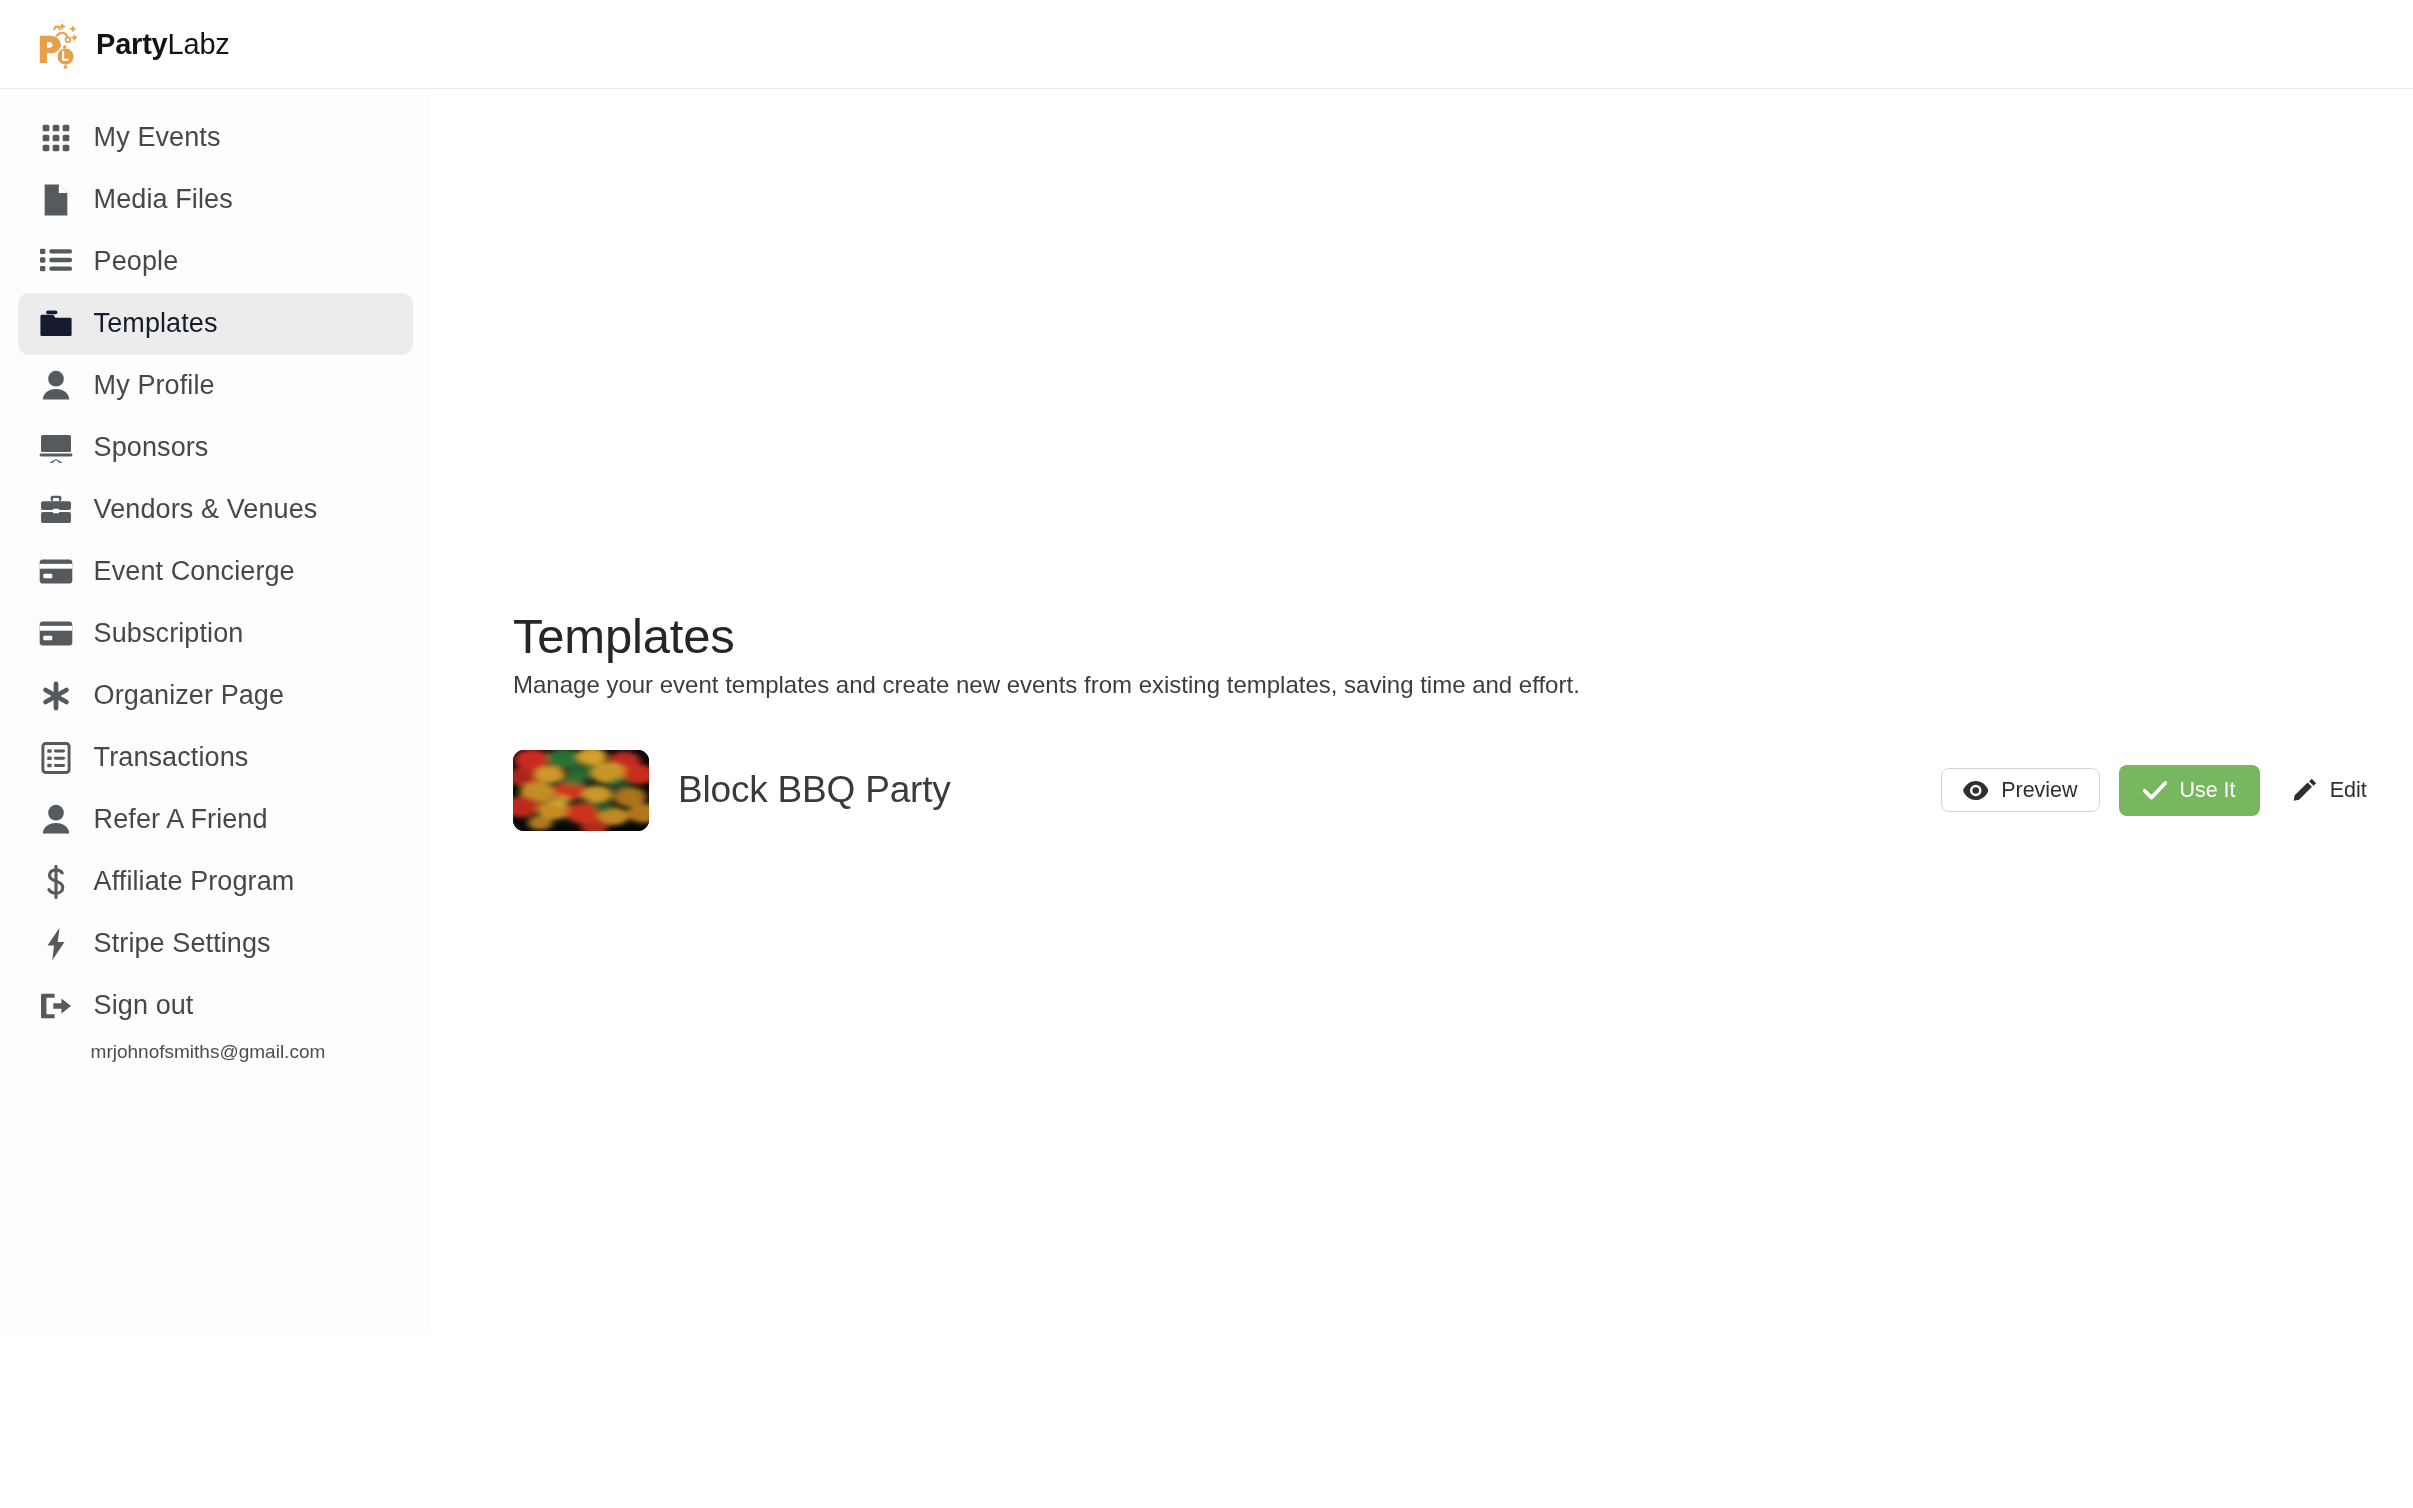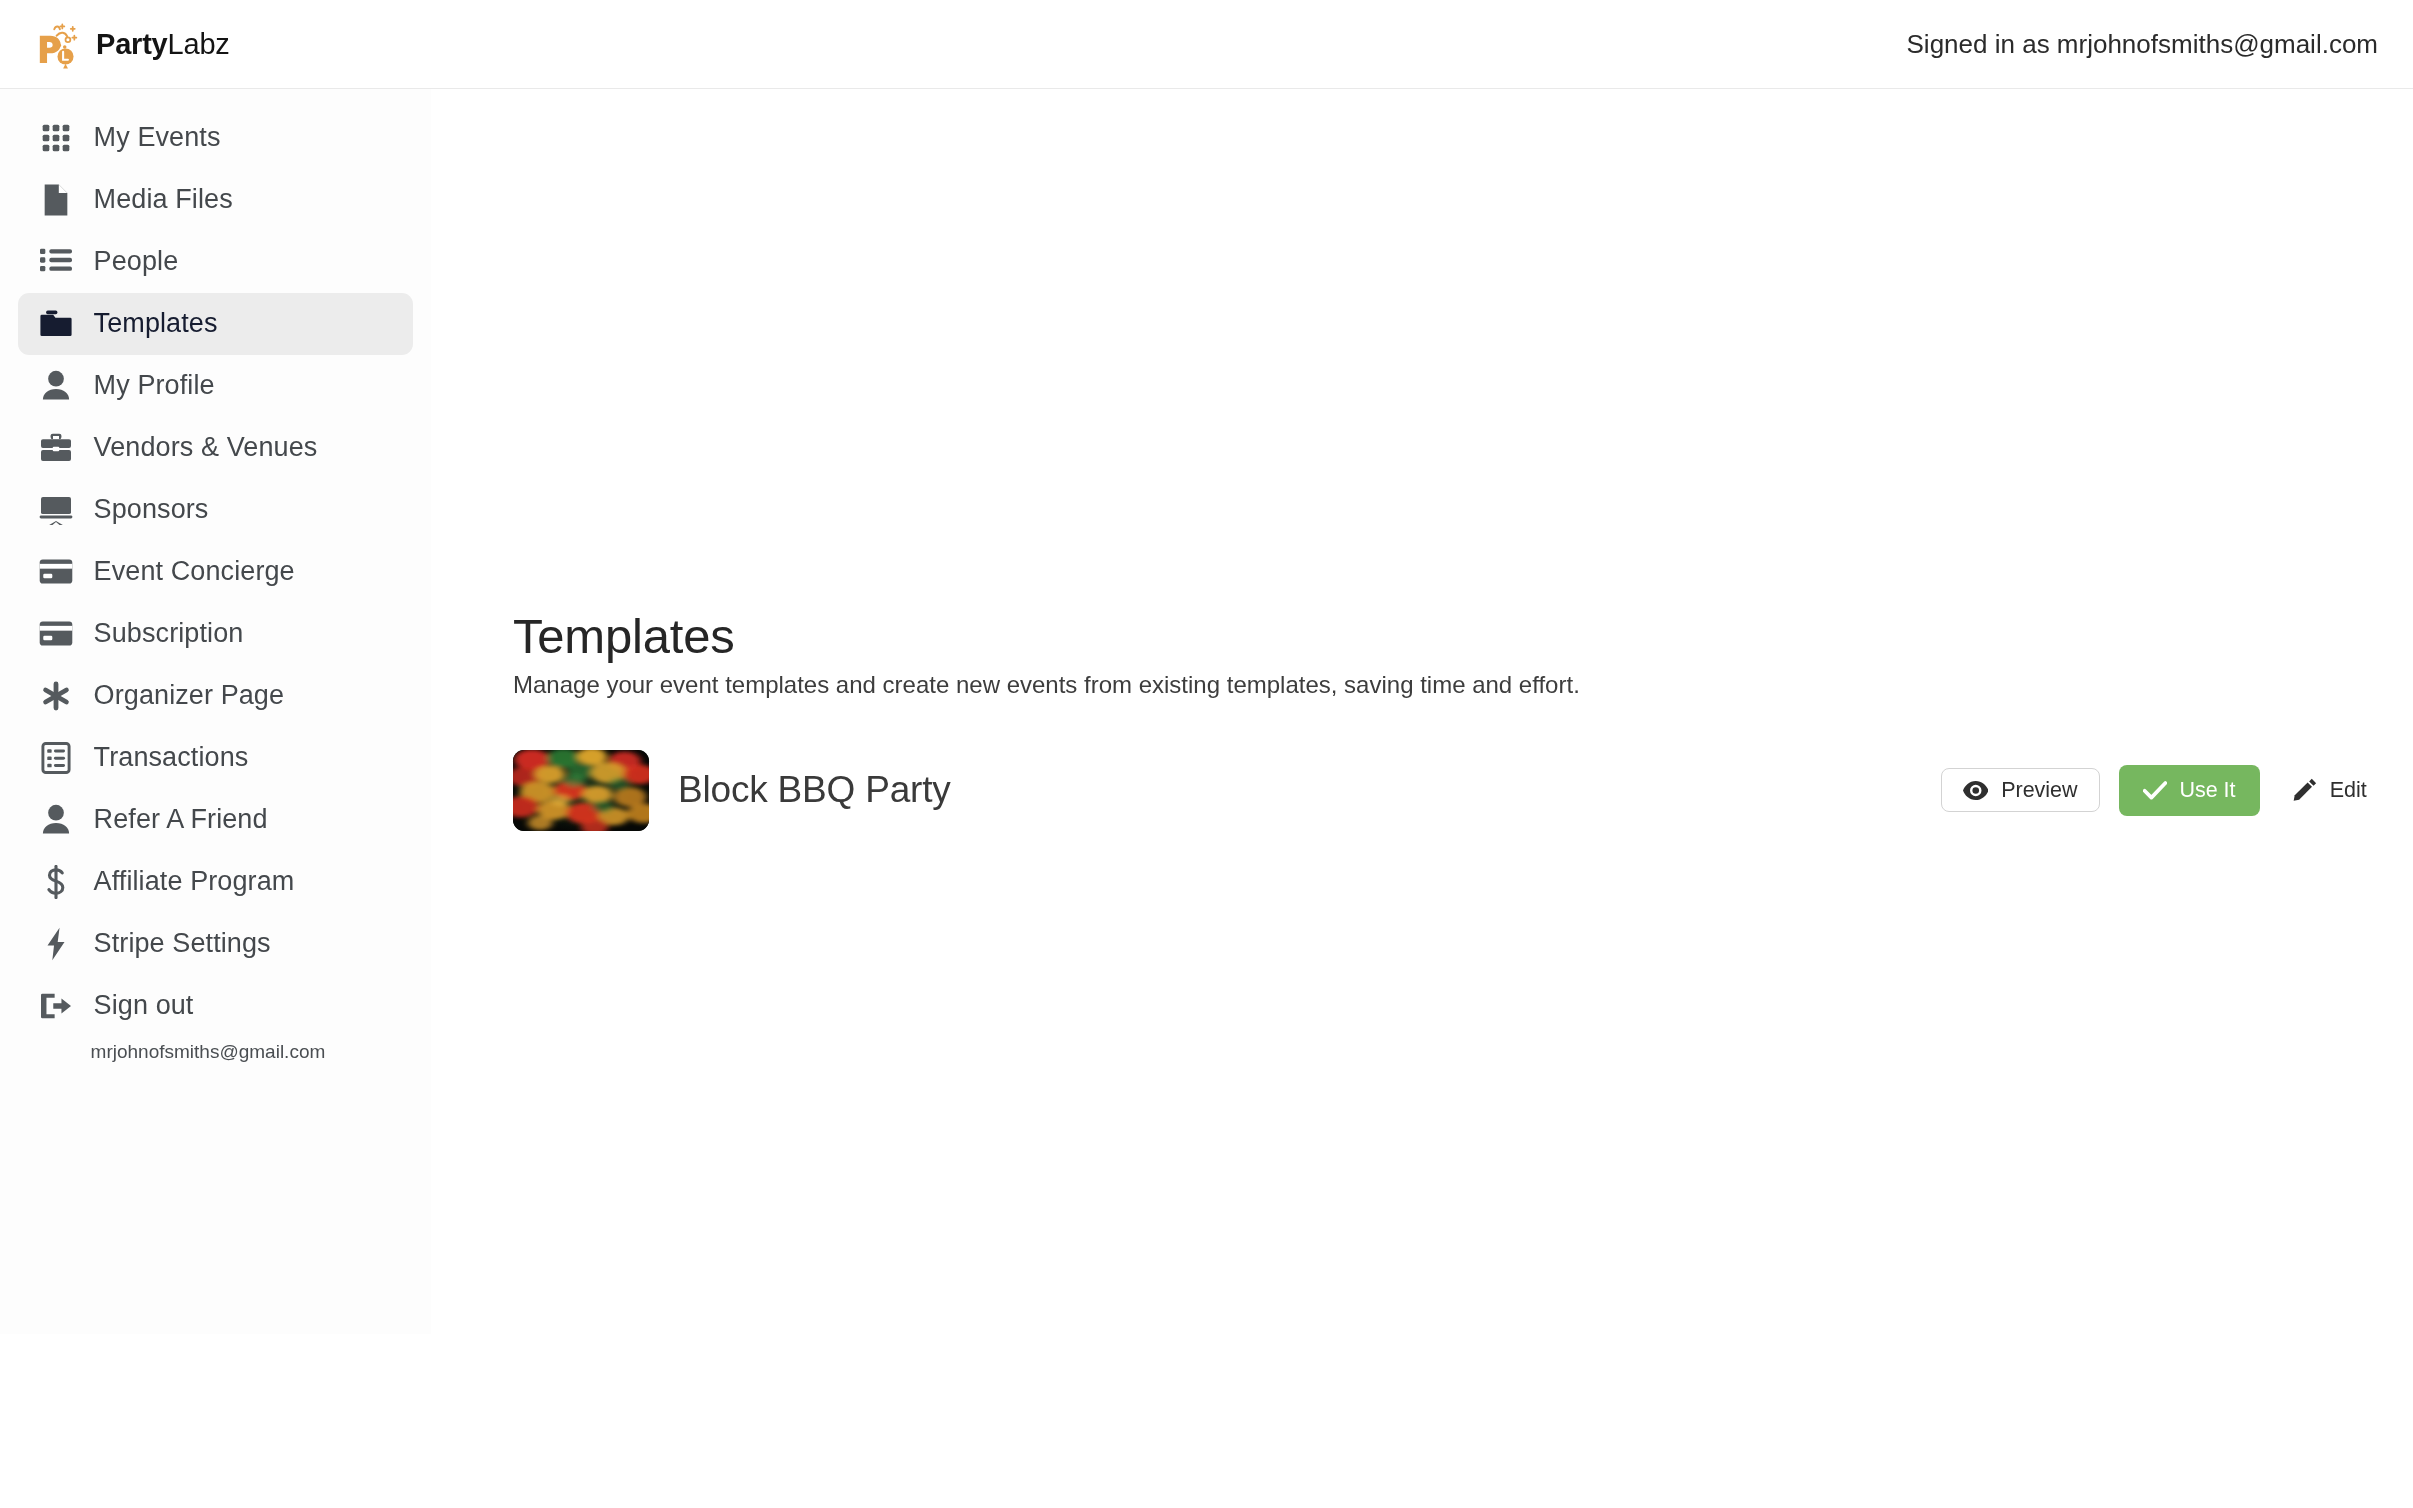--- a/index.html
+++ b/index.html
@@ -257,21 +257,20 @@
           <path d="M47 11 v5 M44.5 13.5 h5"></path>
           <path d="M49 22 v5 M46.5 24.5 h5"></path>
         </g>
       </svg>
     </span>
     <span class="brand-name">
       <span class="bold">Party</span><span class="light">Labz</span>
     </span>
   </div>
 
-  <div class="signed-in">Signed in as mrjohnofsmiths@gmail.com</div>
 </div>
 
 <div class="shell">
 
   <nav class="sidebar" id="sidebar">
       <div class="nav-item">
         <span class="nav-icon">
           <svg width="32" height="32" viewBox="0 0 24 24" fill="currentColor">
             <rect x="2" y="2" width="5" height="5" rx="1.2"></rect>
             <rect x="9.5" y="2" width="5" height="5" rx="1.2"></rect>
@@ -322,38 +321,38 @@
           <svg width="30" height="32" viewBox="0 0 20 22" fill="currentColor">
             <circle cx="10" cy="6" r="5.4"></circle>
             <path d="M10 13c-5.2 0-9 3-9 7.2h18C19 16 15.2 13 10 13z"></path>
           </svg>
         </span>
         <span class="nav-label">My Profile</span>
       </div>
       <div class="nav-item">
         <span class="nav-icon">
           <svg width="34" height="30" viewBox="0 0 24 22" fill="currentColor">
+            <rect x="1" y="1.5" width="22" height="12.5" rx="1.4"></rect>
+            <rect x="0" y="15" width="24" height="2.2" rx="1"></rect>
+            <path d="M12 17v2l-5 3h2.4l2.6-2.2 2.6 2.2H17l-5-3z"></path>
+          </svg>
+        </span>
+        <span class="nav-label">Sponsors</span>
+      </div>
+      <div class="nav-item">
+        <span class="nav-icon">
+          <svg width="34" height="30" viewBox="0 0 24 22" fill="currentColor">
             <rect x="8" y="0.5" width="8" height="4" rx="1.6"></rect>
             <rect x="9.8" y="2.2" width="4.4" height="2.4" fill="#ffffff"></rect>
             <rect x="1" y="4.5" width="22" height="6.5" rx="1.4"></rect>
             <rect x="1" y="12.5" width="22" height="8" rx="1.4"></rect>
             <rect x="9.6" y="10" width="4.8" height="3.4" rx="0.8" fill="#ffffff"></rect>
           </svg>
         </span>
         <span class="nav-label">Vendors &amp; Venues</span>
-      </div>
-      <div class="nav-item">
-        <span class="nav-icon">
-          <svg width="34" height="30" viewBox="0 0 24 22" fill="currentColor">
-            <rect x="1" y="1.5" width="22" height="12.5" rx="1.4"></rect>
-            <rect x="0" y="15" width="24" height="2.2" rx="1"></rect>
-            <path d="M12 17v2l-5 3h2.4l2.6-2.2 2.6 2.2H17l-5-3z"></path>
-          </svg>
-        </span>
-        <span class="nav-label">Sponsors</span>
       </div>
       <div class="nav-item">
         <span class="nav-icon">
           <svg width="34" height="27" viewBox="0 0 24 18" fill="currentColor">
             <rect x="0.5" y="0.5" width="23" height="17" rx="2.2"></rect>
             <rect x="0.5" y="3.6" width="23" height="3.4" fill="#ffffff"></rect>
             <rect x="3" y="10.5" width="6.4" height="3.2" rx="0.9" fill="#ffffff"></rect>
           </svg>
         </span>
         <span class="nav-label">Event Concierge</span>

